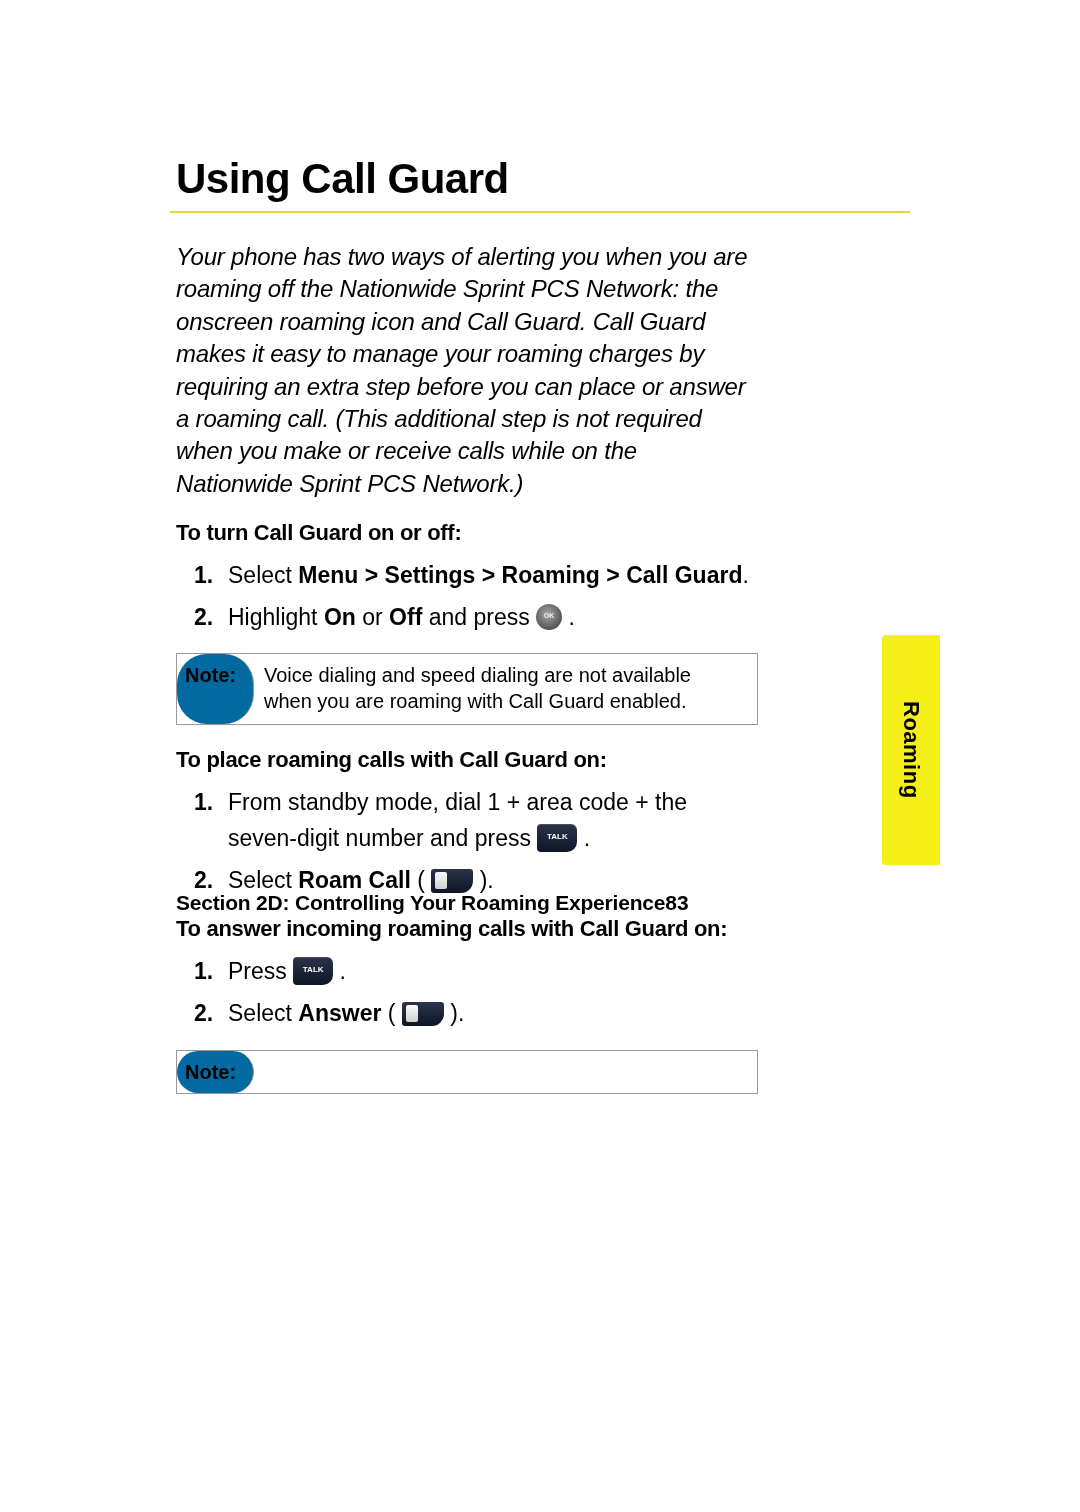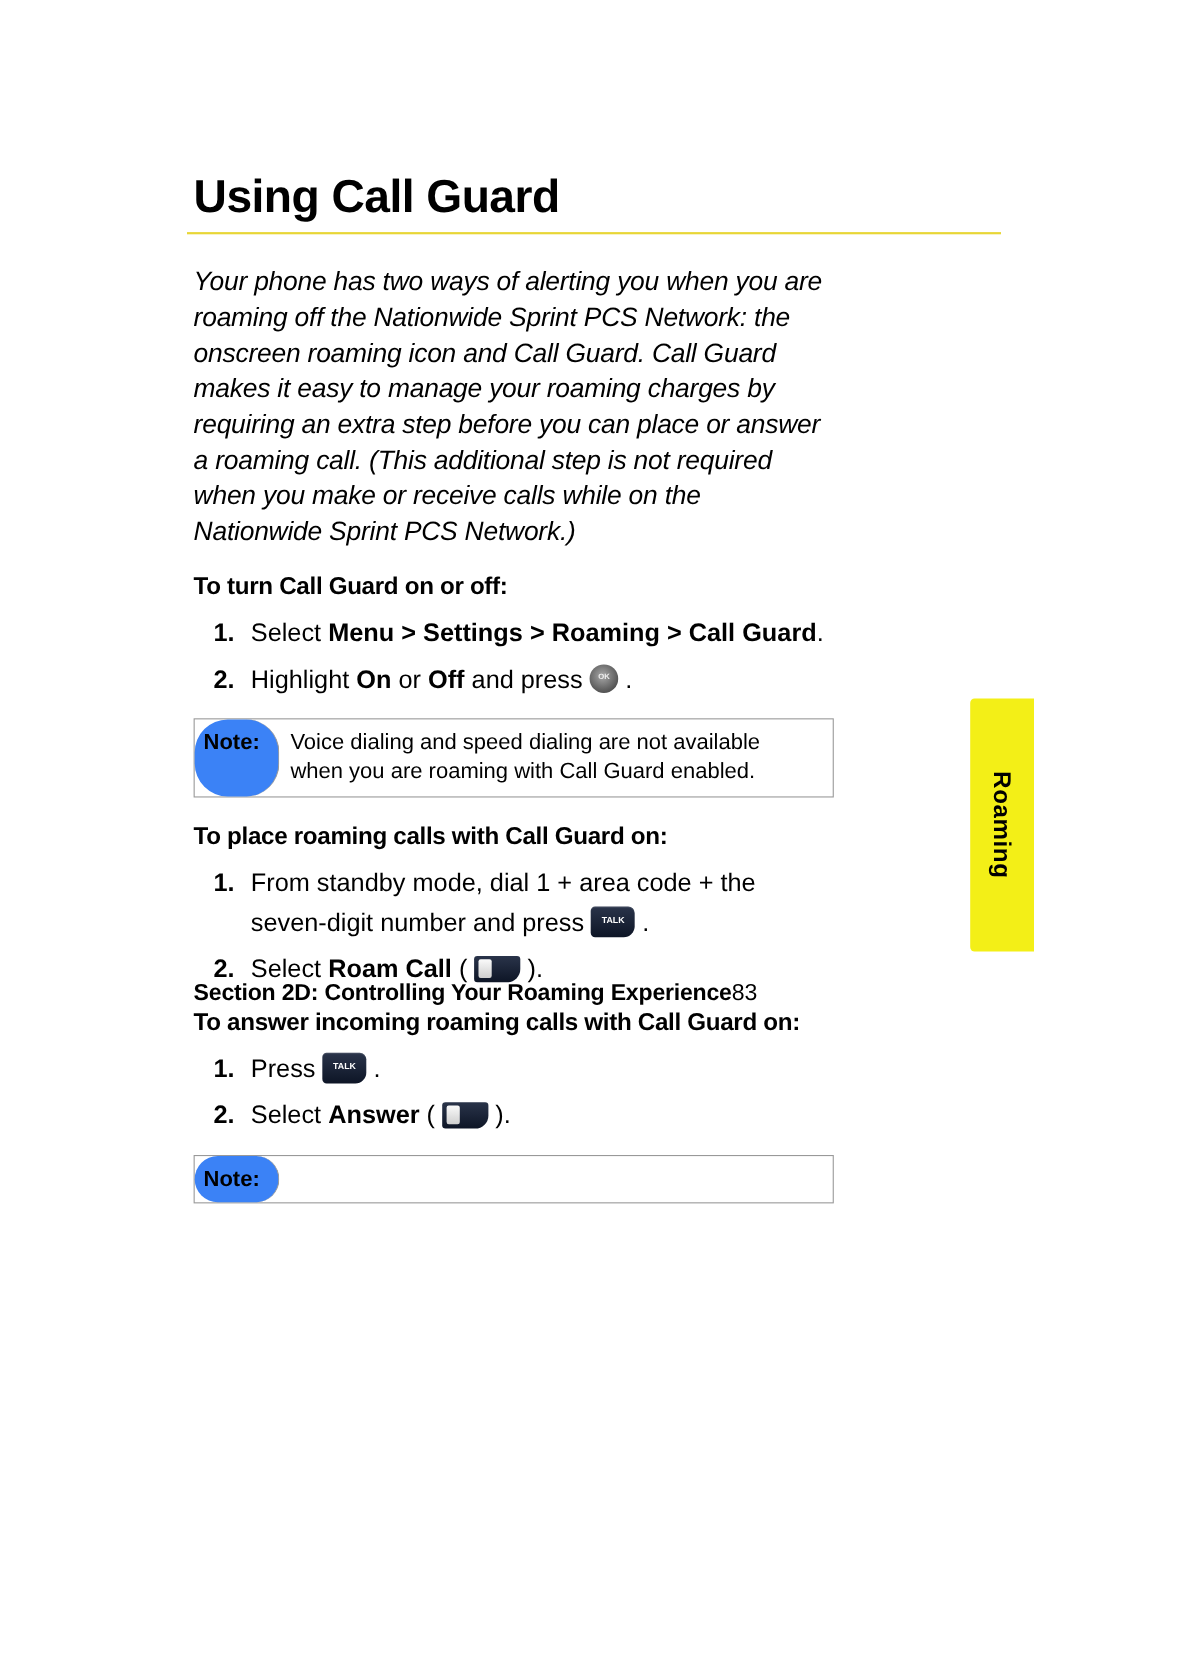--- a/index.html
+++ b/index.html
@@ -73,21 +73,21 @@
   
   .note-box {
     display: flex;
     width: 580px;
     border: 1px solid #999;
     margin: 14px 0 22px 0;
     font-size: 20px;
     line-height: 1.3;
   }
   .note-label {
-    background: #3b82f6;
+    background: #0369a1;
     font-weight: 700;
     padding: 8px 8px;
     width: 60px;
     text-align: left;
     border-right: 1px solid #999;
     border-radius: 30px;
   }
   .note-body {
     padding: 8px 14px 10px 10px;
     flex: 1;
@@ -118,21 +118,21 @@
     position: absolute;
     left: 176px;
     bottom: 155px;
     width: 760px;
     font-size: 21px;
     font-weight: 700;
     display: flex;
     align-items: baseline;
   }
   .footer .section-title { letter-spacing: -0.2px; }
-  .footer .page-num { font-weight: 400; margin-right: 20px; }
+  .footer .page-num { font-weight: 700; margin-right: 20px; }
 
   
   .key-ok {
     display: inline-block;
     width: 26px;
     height: 26px;
     vertical-align: -5px;
     border-radius: 50%;
     background: radial-gradient(circle at 45% 40%, #a8a8a8 0%, #555 70%, #333 100%);
     position: relative;

